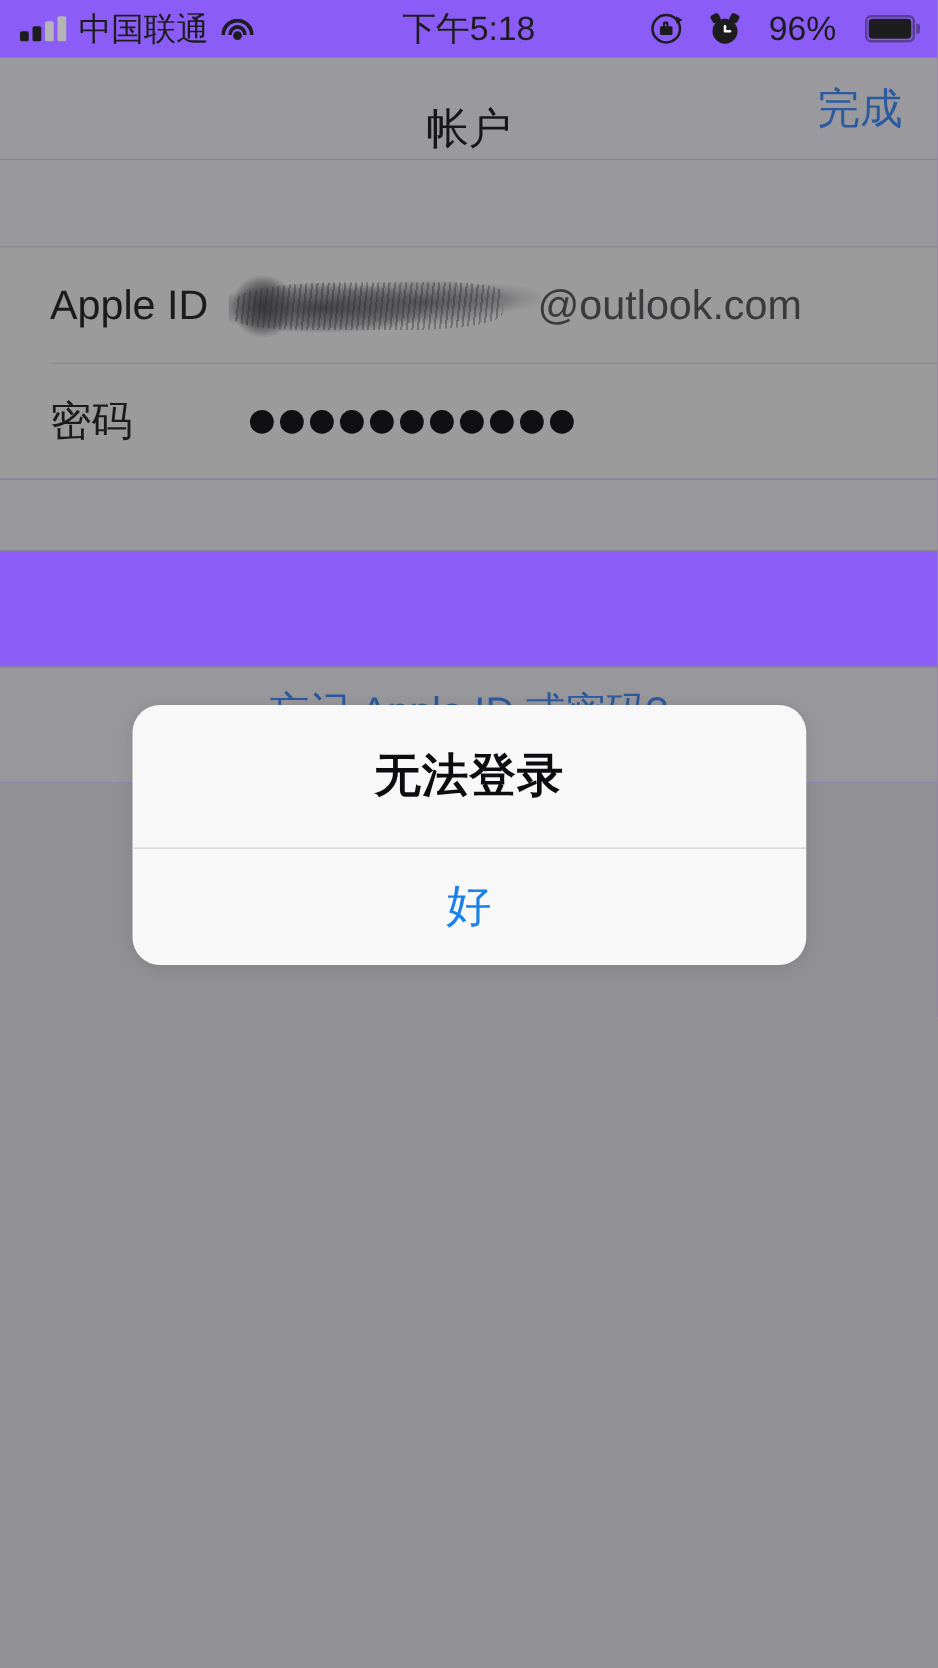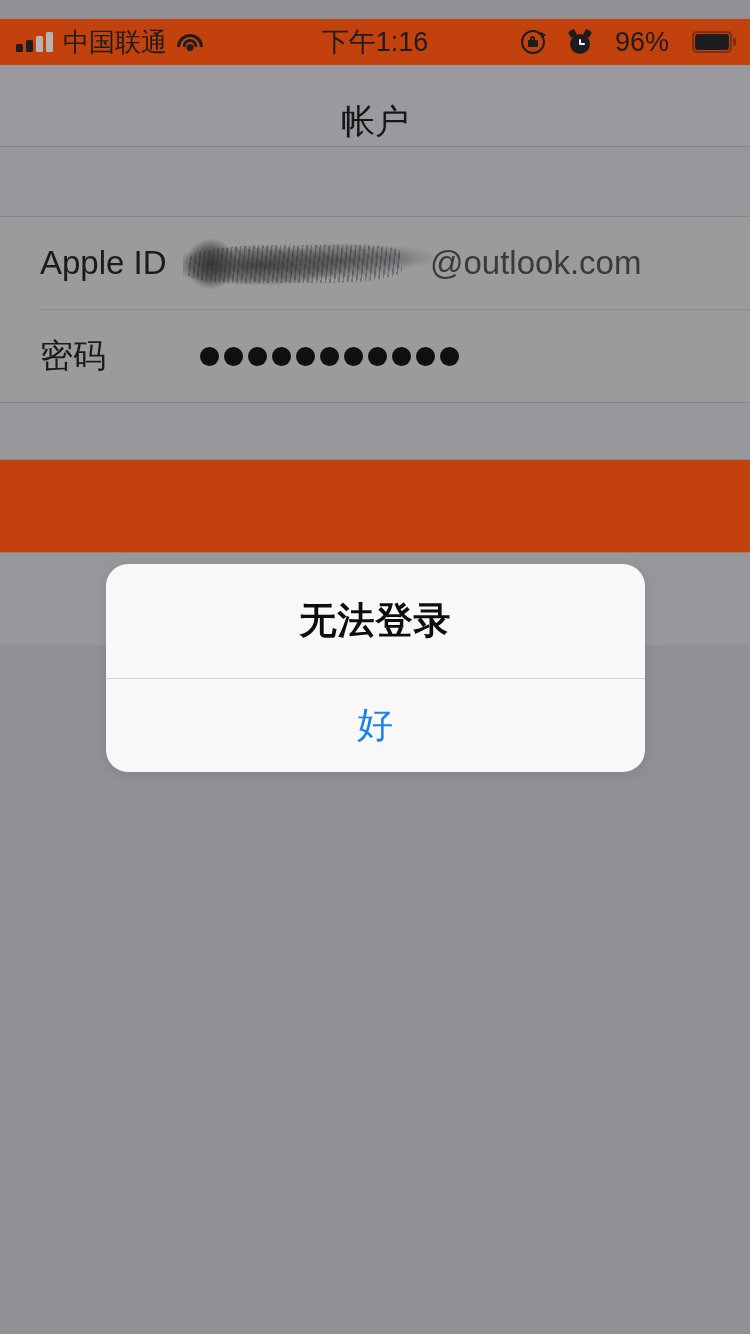--- a/index.html
+++ b/index.html
@@ -6,22 +6,21 @@
   html, body {
     width:750px; height:1334px;
     font-family:"Liberation Sans","DejaVu Sans",sans-serif;
     overflow:hidden;
   }
   body { position:relative; background:#919195; }
 
   
   #app-layer {
     position:absolute; inset:0;
-    background:#c2410c;
-    margin-top:19px;
+    background:#8b5cf6;
   }
 
   
   #status-bar {
     position:absolute; top:0; left:0; width:750px; height:46px;
     display:flex; align-items:center;
     color:#1d1d1f;
   }
   .sb-left {
     position:absolute; left:16px; top:0; height:46px;
@@ -248,21 +247,21 @@
           <i class="b3"></i>
           <i class="b4"></i>
       </span>
       <span class="carrier">中国联通</span>
       <span class="wifi-icon">
         <span class="w1"></span>
           <span class="w2"></span>
           <span class="w3"></span>
       </span>
     </div>
-    <div class="sb-center">下午1:16</div>
+    <div class="sb-center">下午5:18</div>
     <div class="sb-right">
       <span class="rotlock-icon">
         <span class="ring"></span>
           <span class="shackle"></span>
           <span class="body"></span>
           <span class="arrow"></span>
       </span>
       <span class="alarm-icon">
         <span class="bell-l"></span>
           <span class="bell-r"></span>
@@ -274,20 +273,21 @@
       <span class="battery-icon">
         <span class="shell"></span>
           <span class="fill"></span>
           <span class="cap"></span>
       </span>
     </div>
   </div>
 
   <div id="nav-bar">
     <div id="nav-title">帐户</div>
+    <div id="nav-done">完成</div>
   </div>
 
   <div id="form-gap-top"></div>
   <div class="hr" style="top:127px;"></div>
   <div class="hr" style="top:197px;"></div>
 
   <div id="form-section">
     <div class="form-row r1">
       <span class="field-label">Apple ID</span>
       <span class="field-value" style="left:430px;">@outlook.com</span>

